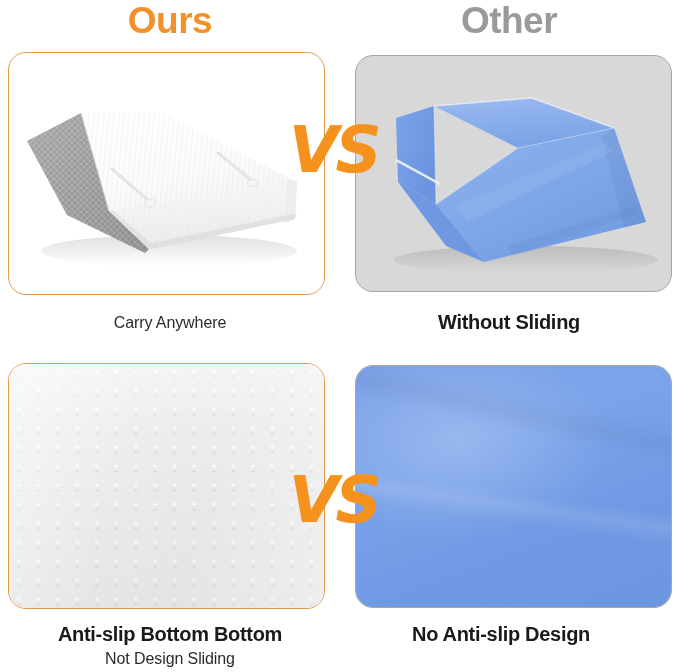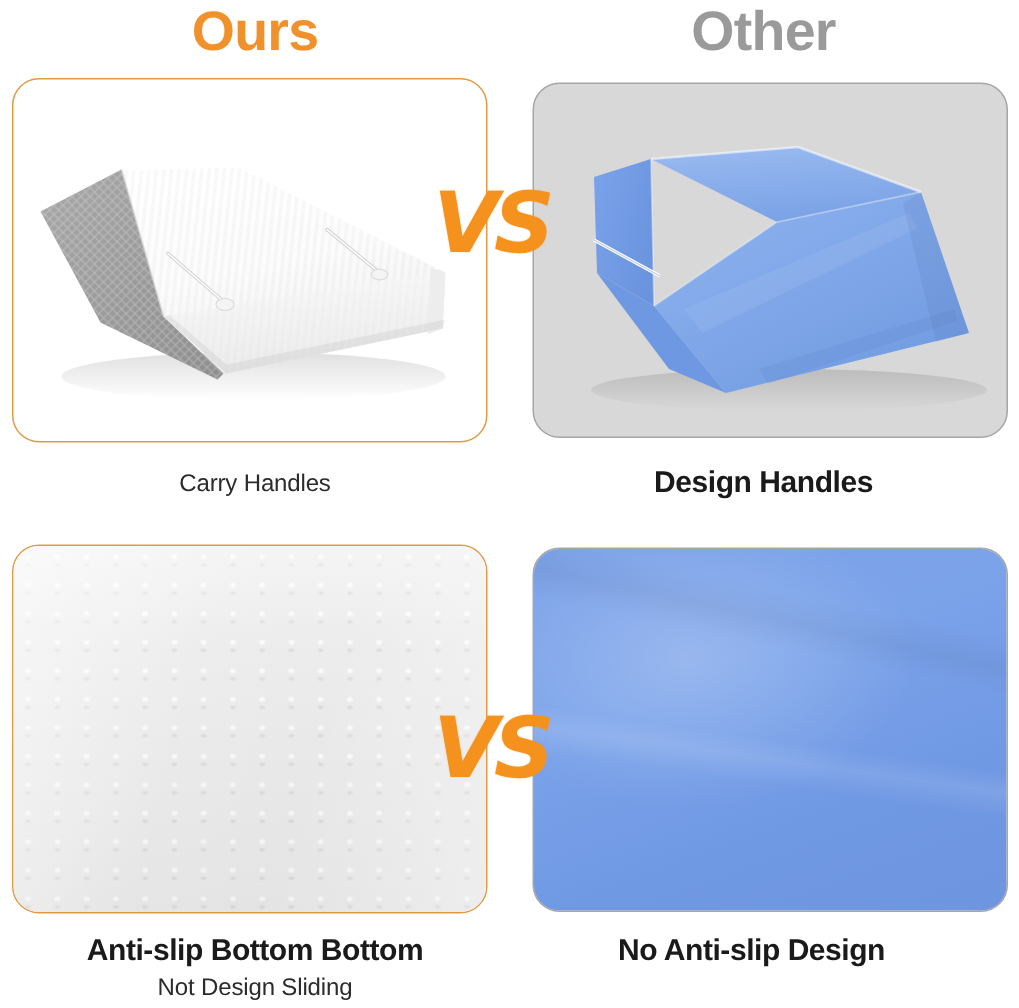--- a/index.html
+++ b/index.html
@@ -98,21 +98,21 @@
       linear-gradient(12deg, rgba(0,0,0,0.0) 68%, rgba(0,0,0,0.045) 74%, rgba(0,0,0,0.0) 81%);
   }
 
   
   .vs {
     position: absolute;
     color: #f5921e;
     font-family: "DejaVu Sans", sans-serif;
     font-weight: bold;
     font-style: italic;
-    font-size: 56px;
+    font-size: 64px;
     line-height: 76px;
     letter-spacing: -3px;
     z-index: 20;
     text-shadow: 0 0 1px rgba(245,146,30,0.6);
     user-select: none;
   }
   #vs-row1 { left: 289px; top: 112px; }
   #vs-row2 { left: 289px; top: 462px; }
 
   
@@ -256,24 +256,24 @@
 
       <path d="M100 150 L250 86 L256 96 L112 166 Z" fill="rgba(255,255,255,0.07)"></path>
       <path d="M150 190 L280 150 L282 158 L156 200 Z" fill="rgba(40,70,130,0.06)"></path>
     </svg>
   </div>
 </div>
 
 <div class="vs" id="vs-row1">VS</div>
 
 <div class="caption-block" id="cap-r1c1">
-  <div class="caption-sub">Carry Handles</div>
+  <div class="caption-sub">Carry Anywhere</div>
 </div>
 <div class="caption-block" id="cap-r1c2">
-  <div class="caption-title">Design Handles</div>
+  <div class="caption-title">Without Sliding</div>
 </div>
 
 <div class="panel panel-ours" id="panel-r2c1">
   <div class="antislip"></div>
   <div class="antislip-sheen"></div>
 </div>
 
 <div class="panel panel-other" id="panel-r2c2">
   <div class="bluepad"></div>
   <div class="bluepad-crease"></div>

